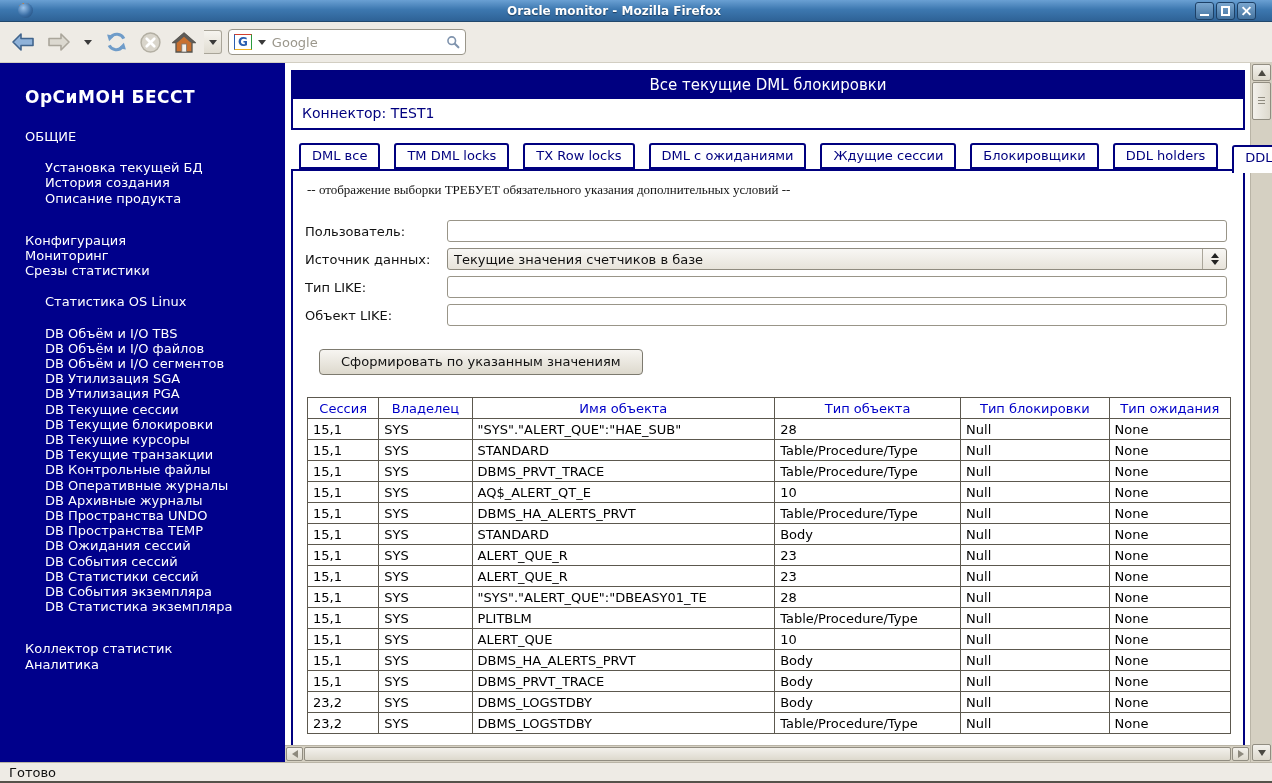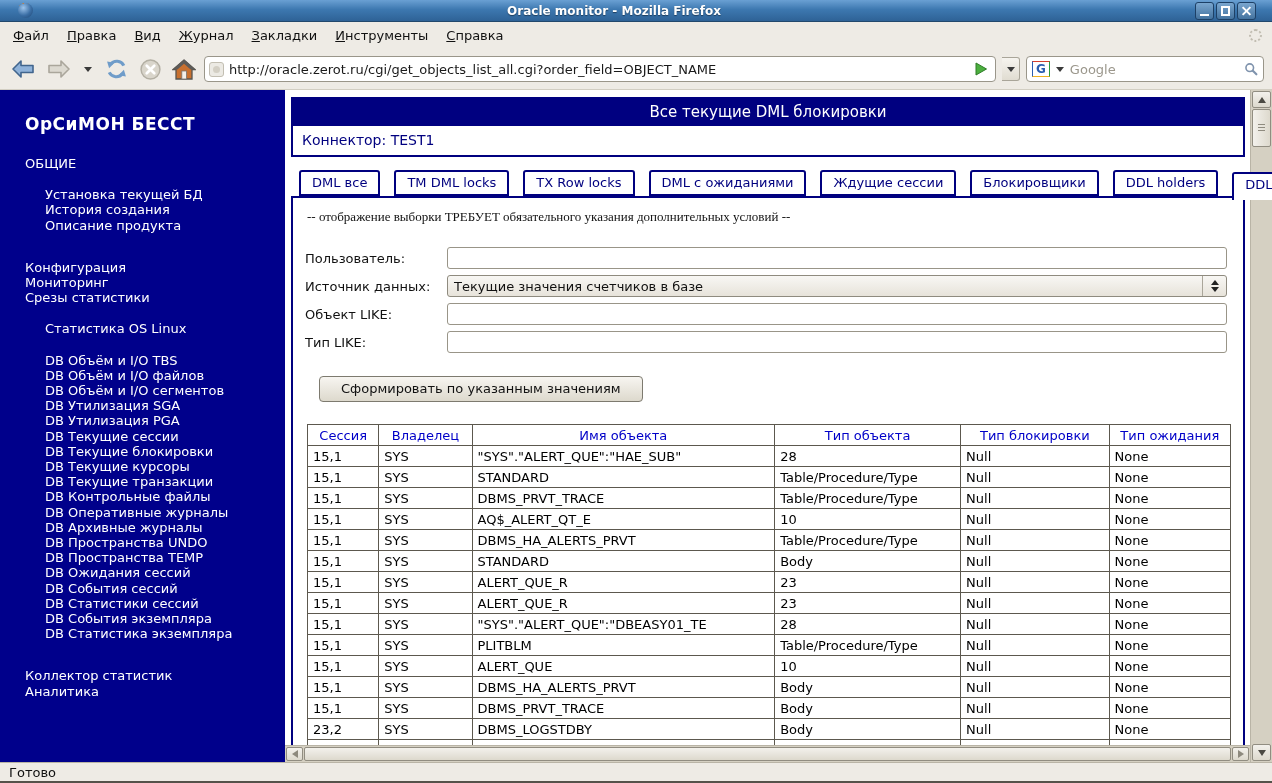--- a/index.html
+++ b/index.html
@@ -134,31 +134,20 @@
       <div class="win-btn wb-max">
           <i></i>
         </div>
       <div class="win-btn wb-close">
           <i class="b1"></i>
           <i class="b2"></i>
         </div>
     </div>
   </div>
 
-  <div class="menubar">
-
-  <div class="menu-item">Файл</div>
-      <div class="menu-item">Правка</div>
-      <div class="menu-item">Вид</div>
-      <div class="menu-item">Журнал</div>
-      <div class="menu-item">Закладки</div>
-      <div class="menu-item">Инструменты</div>
-      <div class="menu-item">Справка</div>
-      <div class="throbber"></div>
-    </div>
 
   <div class="toolbar">
     <div class="tb-btn">
       <svg width="26" height="22" viewBox="0 0 26 22">
         <path d="M11 3 L3 11 L11 19 L11 14.5 H23 V7.5 H11 Z" fill="#8fb2d9" stroke="#41658d" stroke-width="1.6" stroke-linejoin="round"></path>
       </svg>
     </div>
     <div class="tb-btn">
       <svg width="26" height="22" viewBox="0 0 26 22">
         <path d="M15 3 L23 11 L15 19 L15 14.5 H3 V7.5 H15 Z" fill="#dcd9d0" stroke="#aaa69b" stroke-width="1.6" stroke-linejoin="round"></path>
@@ -180,29 +169,20 @@
         <circle cx="11" cy="11" r="9" fill="#d9d5cb" stroke="#b3afa3" stroke-width="1.4"></circle>
         <path d="M7.4 7.4 L14.6 14.6 M14.6 7.4 L7.4 14.6" stroke="#fff" stroke-width="2.6" stroke-linecap="round"></path>
       </svg>
     </div>
     <div class="tb-btn">
       <svg width="24" height="22" viewBox="0 0 24 22">
         <path d="M12 2 L23 11.5 H20 V21 H4 V11.5 H1 Z" fill="#c8702f" stroke="#56544f" stroke-width="1.3"></path>
         <path d="M12 1.5 L23 11.5 H18.6 L12 5.8 L5.4 11.5 H1 Z" fill="#5d5b58"></path>
         <rect x="9.8" y="13" width="4.6" height="8" fill="#f3efe9" stroke="#7a7670" stroke-width="0.8"></rect>
       </svg>
-    </div>
-    <div class="urlbar">
-      <span class="favicon"></span>
-      <input class="url-input" type="text" value="http://oracle.zerot.ru/cgi/get_objects_list_all.cgi?order_field=OBJECT_NAME" style="">
-      <span class="tb-btn">
-        <svg width="16" height="16" viewBox="0 0 16 16">
-          <path d="M3 2 L13.5 8 L3 14 Z" fill="#4caf3f" stroke="#2e7d27" stroke-width="1"></path>
-        </svg>
-      </span>
     </div>
     <div class="go-wrap">
       <div class="go-dd">
         <span class="dd-tri"></span>
       </div>
     </div>
     <div class="searchbox">
       <span class="g-icon">G</span>
       <span class="dd-tri"></span>
       <input class="search-input" type="text" placeholder="Google" style="">
@@ -279,25 +259,25 @@
           <label>Источник данных:</label>
           <div class="gtk-select">
             <span class="sel-value">Текущие значения счетчиков в базе</span>
             <span class="sel-spin">
               <span class="tri-u"></span>
                 <span class="tri-d"></span>
             </span>
           </div>
         </div>
         <div class="form-row">
+          <label>Тип LIKE:</label>
+          <input class="gtk-input" type="text" style="">
+        </div>
+        <div class="form-row">
           <label>Объект LIKE:</label>
-          <input class="gtk-input" type="text" style="">
-        </div>
-        <div class="form-row">
-          <label>Тип LIKE:</label>
           <input class="gtk-input" type="text" style="">
         </div>
 
         <button class="submit-btn">Сформировать по указанным значениям</button>
 
         <table class="locks">
           <thead>
             <tr>
                 <th class="c0">Сессия</th>
                 <th class="c1">Владелец</th>

